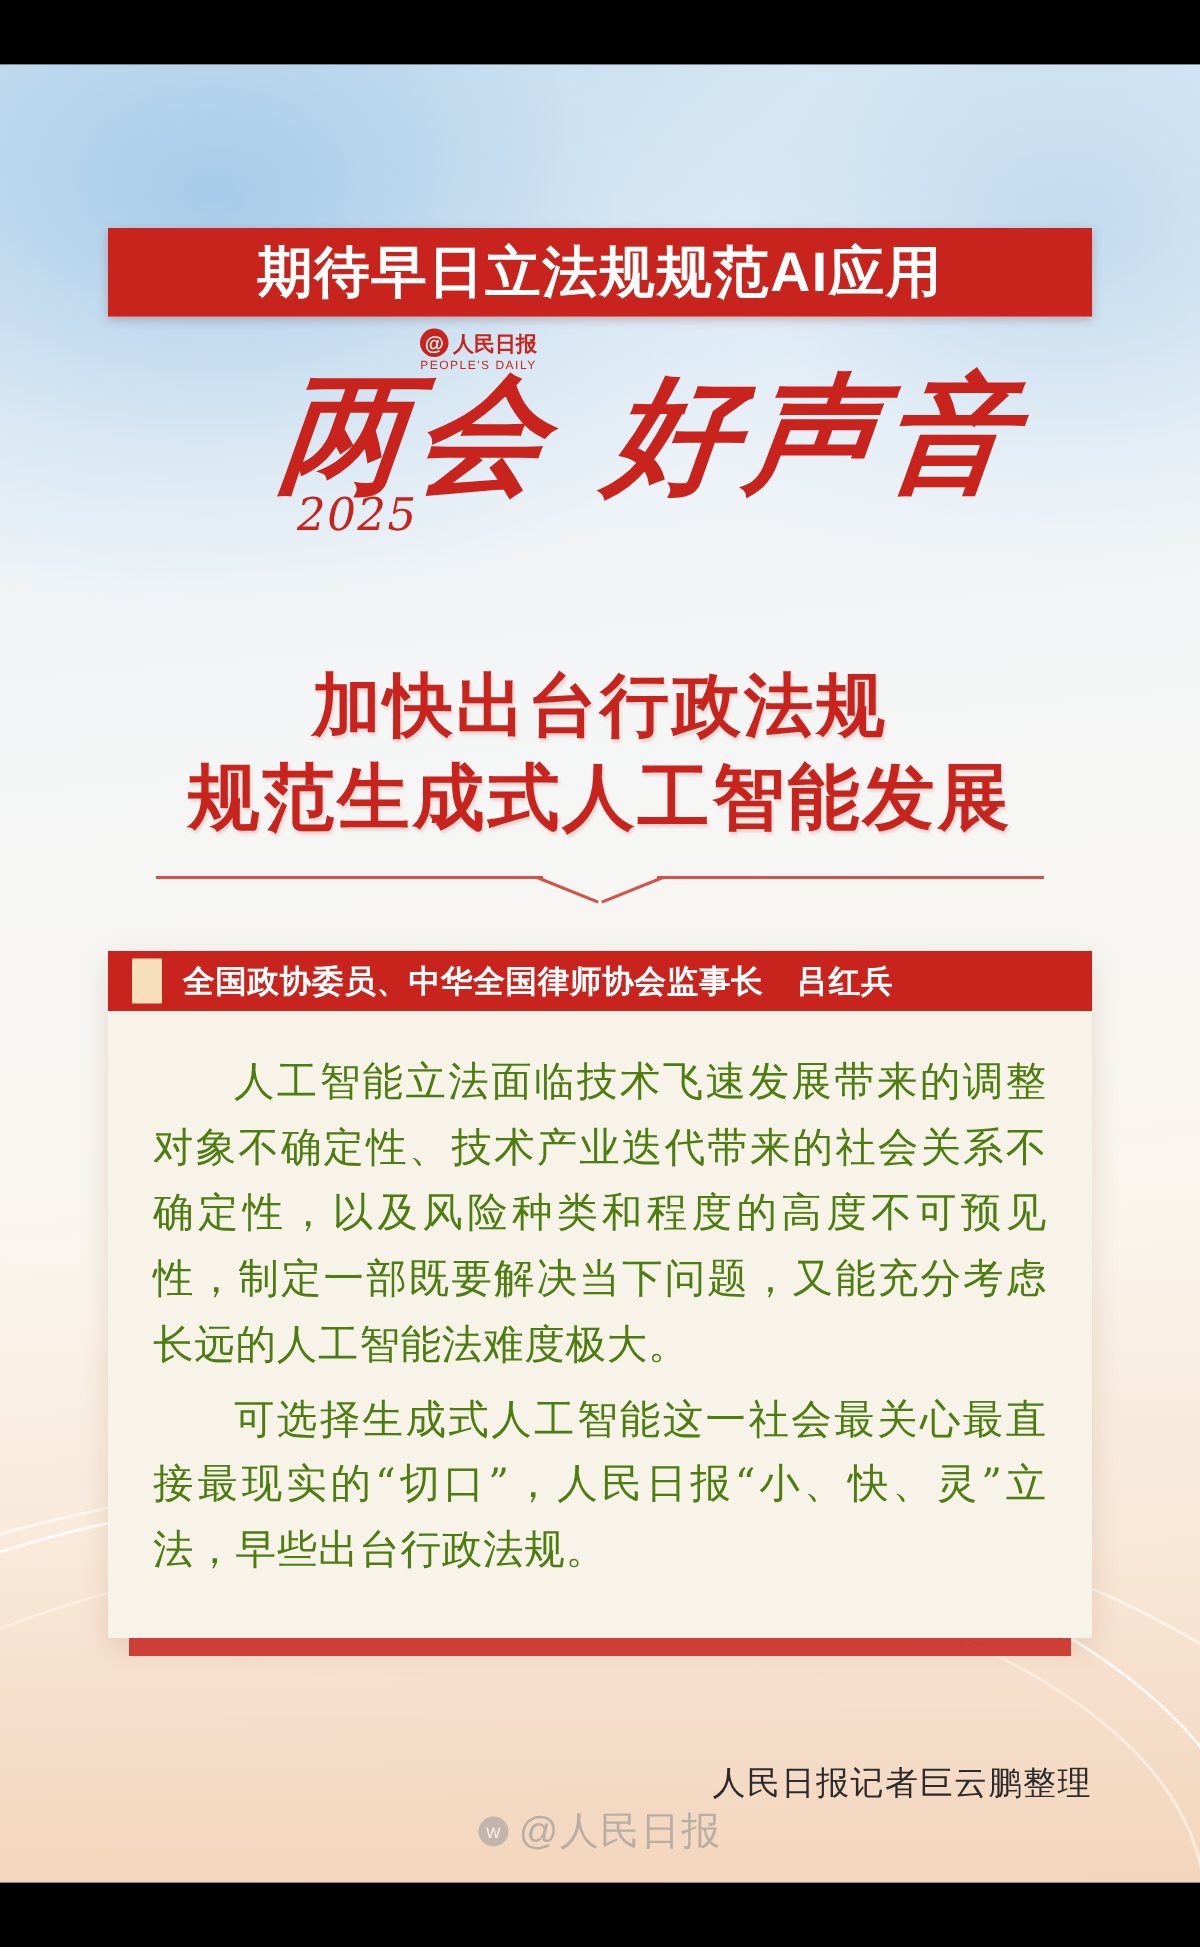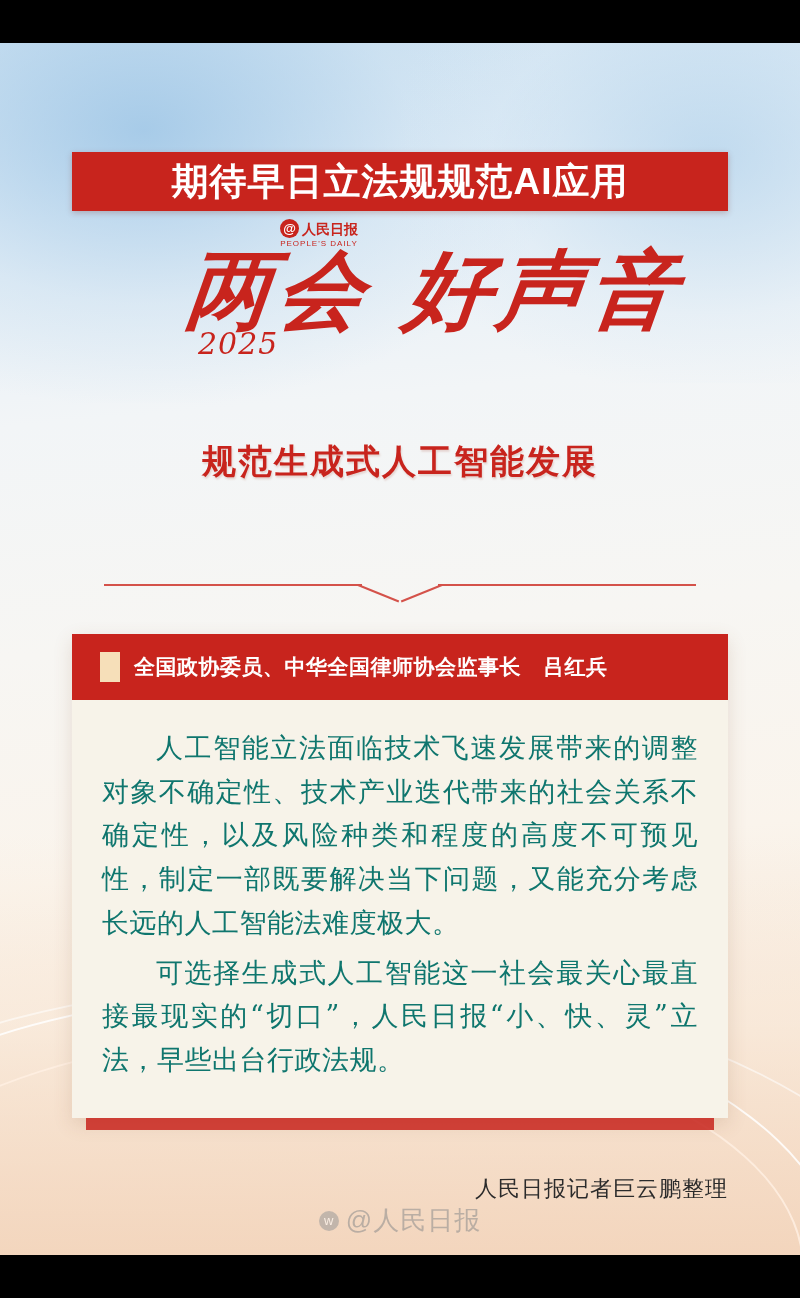--- a/index.html
+++ b/index.html
@@ -163,21 +163,21 @@
     top: 396px;
     width: 800px;
     text-align: center;
     color: #c8241d;
     font-size: 46px;
     font-weight: bold;
     line-height: 1.35;
     letter-spacing: 2px;
     text-shadow: 1px 2px 2px rgba(160,60,40,0.18);
   }
-  .main-title .l2 { font-size: 34px; }
+  .main-title .l2 { font-size: 48px; }
 
   
   .divider {
     position: absolute;
     left: 104px;
     top: 541px;
     width: 592px;
     height: 26px;
   }
   .divider .line-l, .divider .line-r {
@@ -212,45 +212,45 @@
   .quote-card {
     position: absolute;
     left: 72px;
     top: 591px;
     width: 656px;
     background: #f7f3e9;
     box-shadow: 0 6px 18px rgba(130,80,50,0.16);
   }
   .quote-head {
     position: relative;
-    height: 66px;
+    height: 40px;
     background: #c8241d;
     display: flex;
     align-items: center;
-    padding-left: 28px;
+    padding-left: 16px;
     text-align: right;
   }
   .quote-head .tab {
     width: 20px;
     height: 30px;
     background: #f6dfb9;
     margin-right: 14px;
     flex: none;
   }
   .quote-head .speaker {
     color: #fff;
     font-size: 21px;
     font-weight: bold;
     letter-spacing: 0.5px;
     white-space: nowrap;
   }
   .quote-head .speaker .name { margin-left: 22px; }
   .quote-body {
     padding: 26px 30px 30px 30px;
-    color: #0f766e;
+    color: #4d7c0f;
     font-family: "DejaVu Serif", serif;
     font-size: 27px;
     line-height: 1.62;
     letter-spacing: 0.5px;
     text-align: justify;
   }
   .quote-body p { margin: 0 0 6px 0; text-indent: 2em; }
   .quote-foot-shadow {
     position: absolute;
     left: 14px;
@@ -320,20 +320,21 @@
           <span class="pd-logo-circle">@</span>
           <span class="cn">人民日报</span>
         </div>
         <span class="en">PEOPLE'S DAILY</span>
       </div>
       <div class="brush-main">两会 好声音</div>
       <div class="brush-year">2025</div>
     </div>
 
     <div class="main-title">
+      <div class="l1">加快出台行政法规</div>
       <div class="l2">规范生成式人工智能发展</div>
     </div>
 
     <div class="divider">
       <div class="line-l"></div>
       <div class="line-r"></div>
       <div class="chev"></div>
     </div>
 
     <div class="quote-card">

